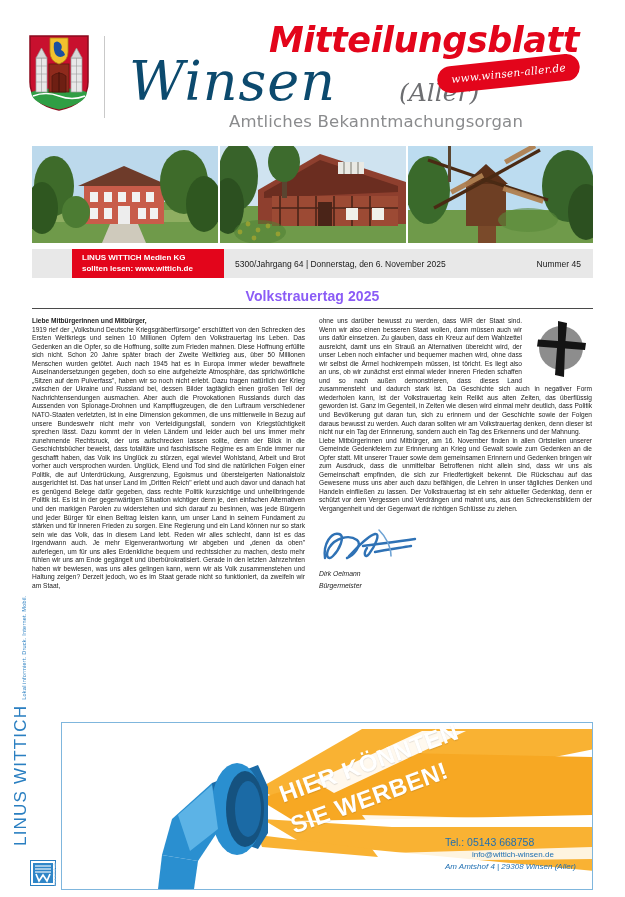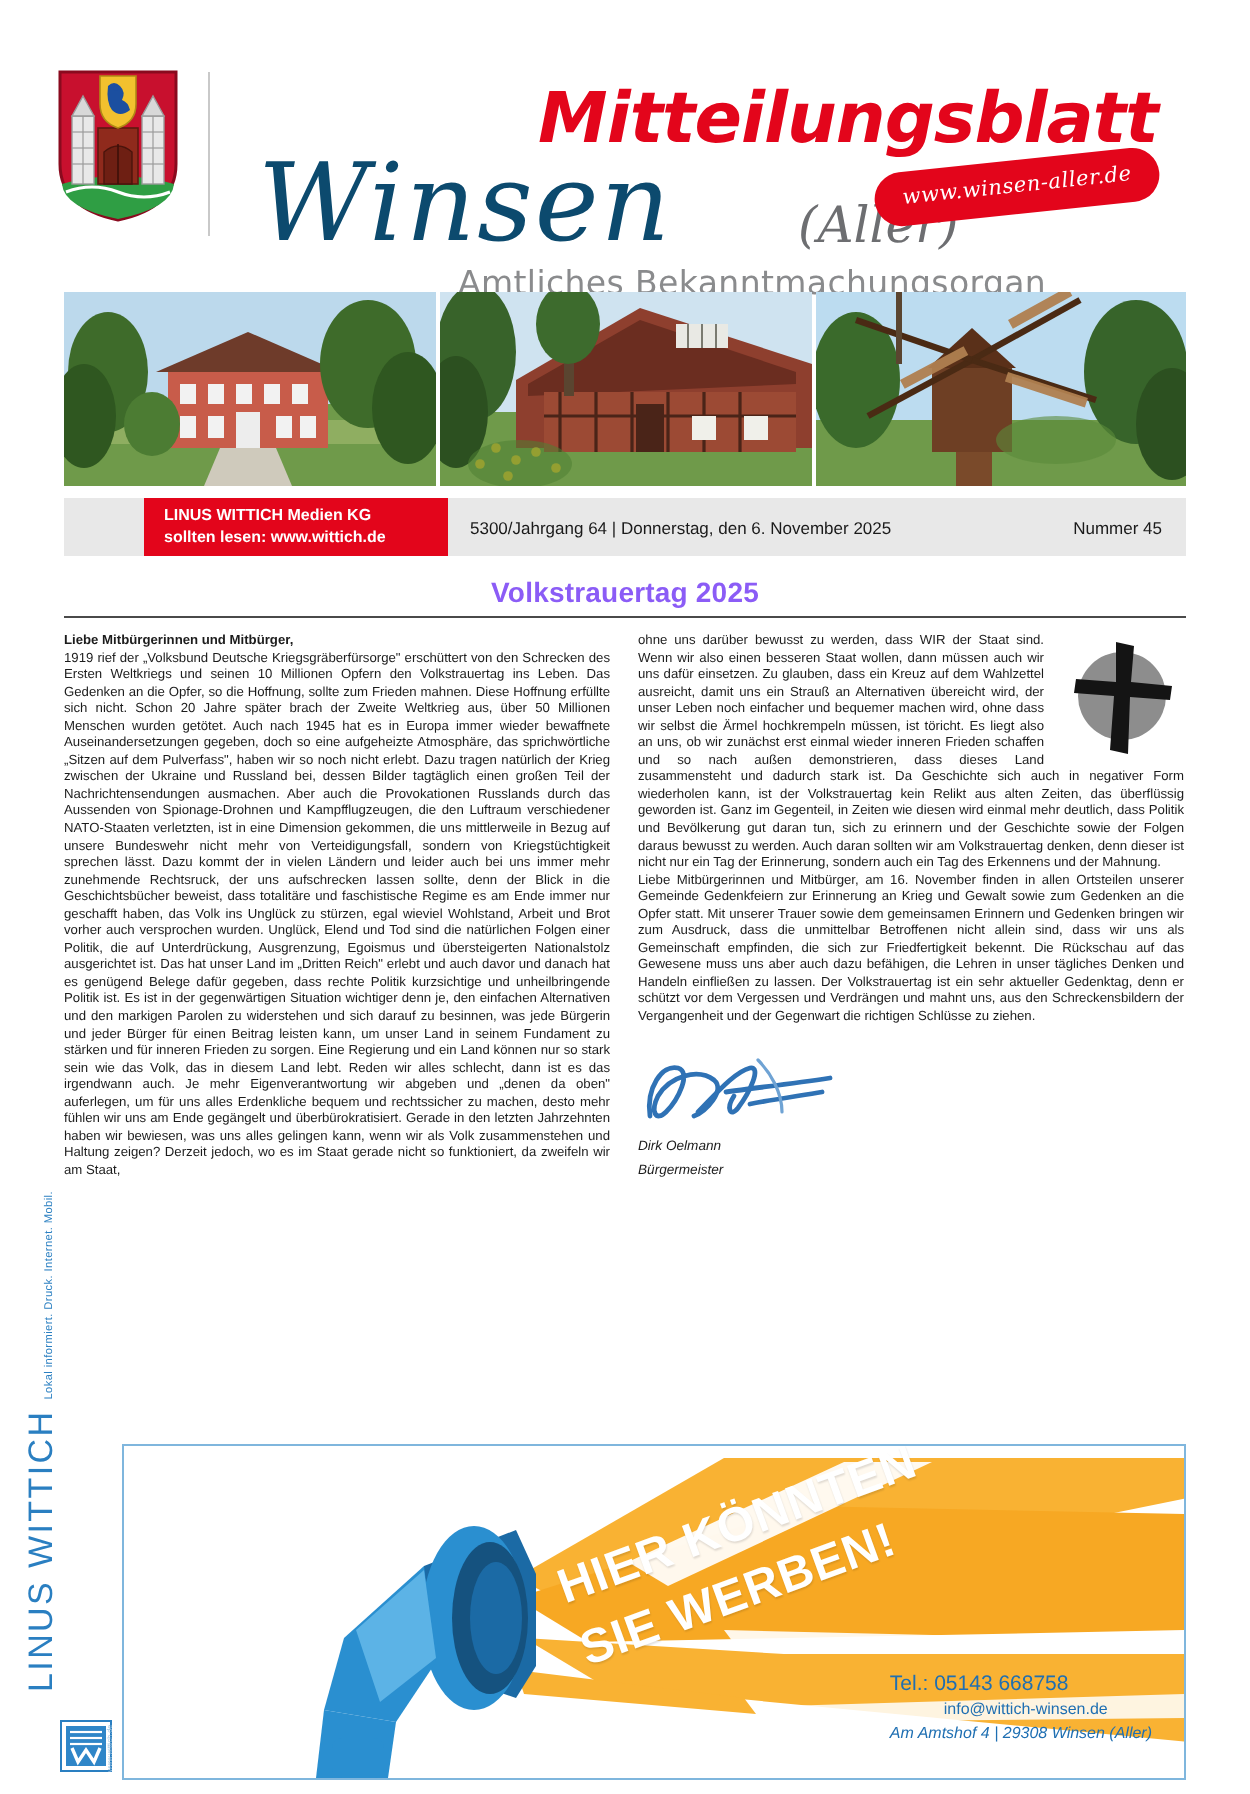--- a/index.html
+++ b/index.html
@@ -15,21 +15,21 @@
   .masthead { position: relative; height: 128px; padding: 12px 28px 0 28px; display:flex; align-items:flex-start; }
 
   .crest { width: 62px; height: 78px; margin-top: 22px; flex: 0 0 auto; position: relative; }
   .crest svg { display:block; }
 
   .crest-divider {
     width: 1px; height: 82px; background: #c9c9c9;
     margin: 24px 14px 0 14px; flex:0 0 auto;
   }
 
-  .title-block { position: relative; flex: 1 1 auto; padding-top: 6px; margin-top: 20px; }
+  .title-block { position: relative; flex: 1 1 auto; padding-top: 6px; }
 
   .mb-title {
     font-family: "DejaVu Sans", sans-serif;
     font-style: italic; font-weight: bold;
     font-size: 35px; color: #e3051b;
     letter-spacing: -0.5px;
     position: absolute; left: 150px; top: 8px;
     white-space: nowrap;
   }
   .winsen-script {

